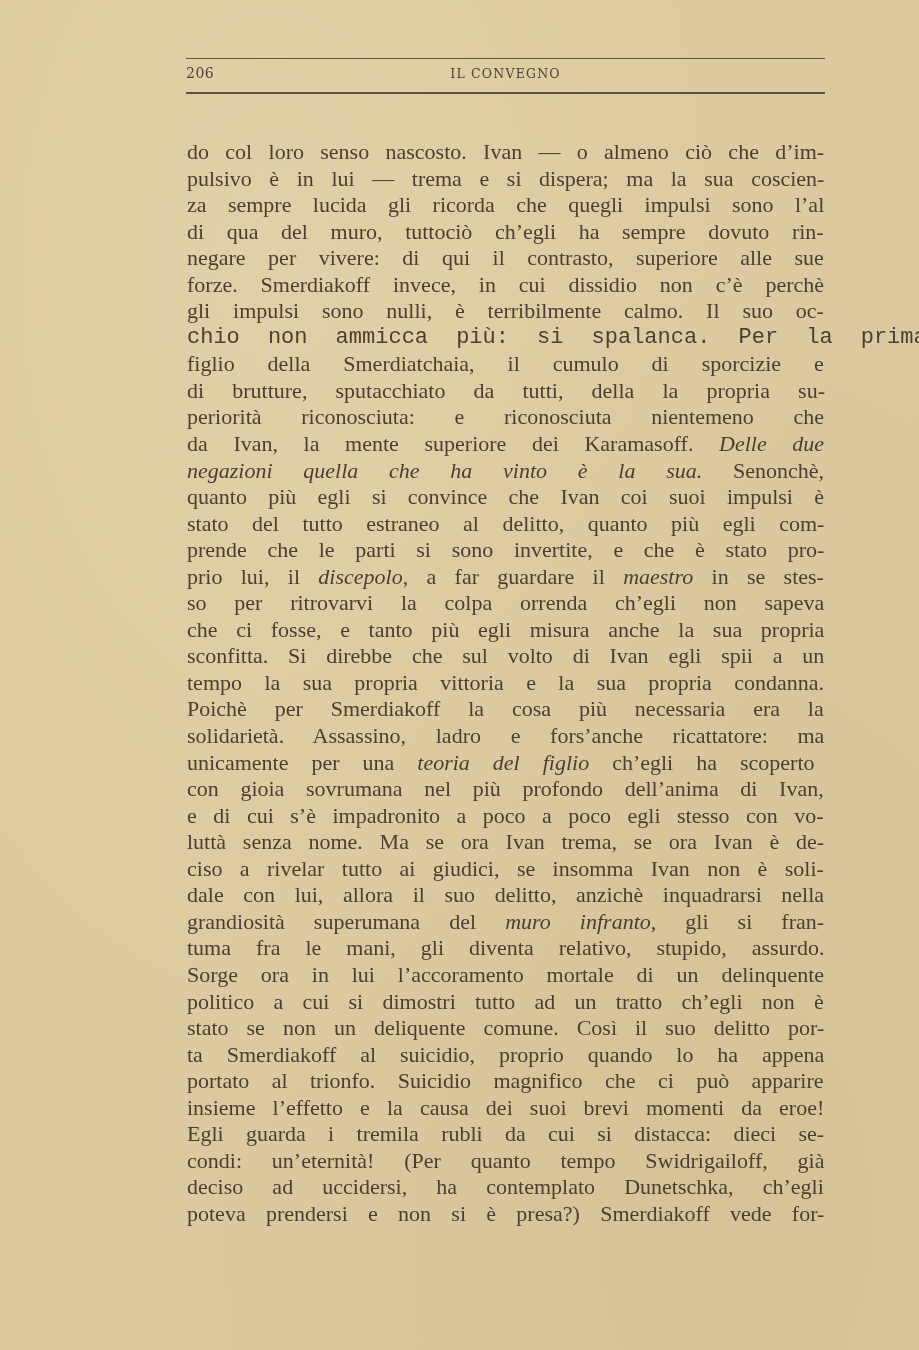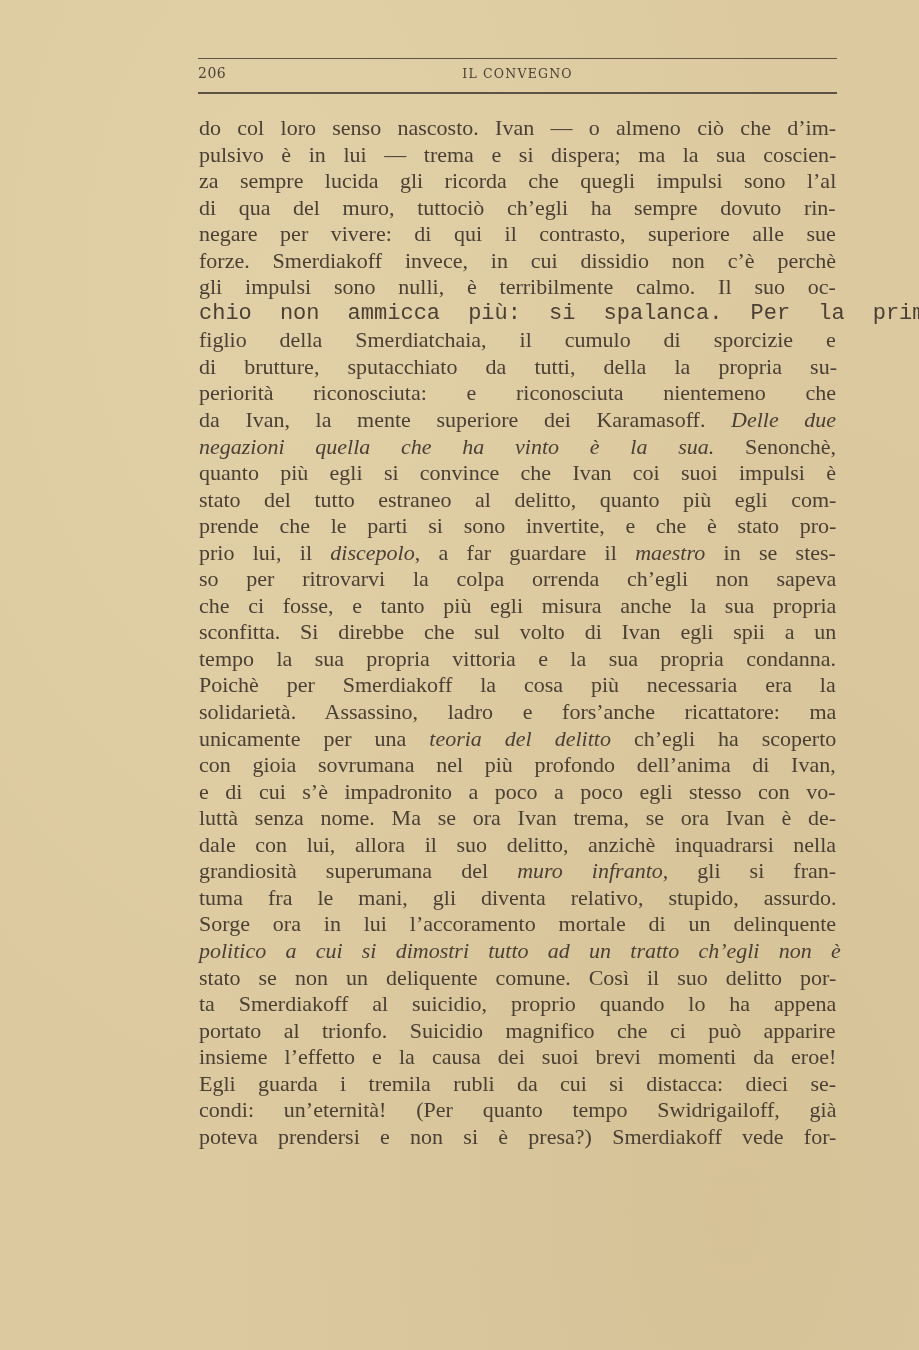--- a/index.html
+++ b/index.html
@@ -13,21 +13,21 @@
       background-image:
         radial-gradient(ellipse at 30% 20%, rgba(235,220,180,0.35), rgba(0,0,0,0) 60%),
         radial-gradient(ellipse at 80% 90%, rgba(200,175,125,0.25), rgba(0,0,0,0) 55%);
       position: relative;
       overflow: hidden;
       font-family: "DejaVu Serif", "Liberation Serif", serif;
       color: #4a3f33;
     }
     .page {
       position: absolute;
-      left: 16px; top: 0;
+      left: 4px; top: 0;
       width: 747px; height: 1350px;
     }
     .rule {
       position: absolute;
       left: 182px;
       width: 639px;
       height: 1px;
       background: #5e5244;
     }
     .rule.top { top: 58px; }
@@ -87,21 +87,21 @@
 
 <div class="page">
   <div class="rule top"></div>
   <div class="running-head">
     <span class="page-number">206</span>
     <span class="journal-title">IL CONVEGNO</span>
   </div>
   <div class="rule bottom"></div>
 
   <div class="body-text" id="body-text">
-      <div class="line" style="text-align: left; text-align-last: left; display: block; word-spacing: 10.8182px;"><span class="rm">do col loro senso nascosto. Ivan — o almeno ciò che d’im-</span></div>
+      <div class="line" style="text-align: left; text-align-last: left; display: block; word-spacing: 10.8182px; margin-top: 24px;"><span class="rm">do col loro senso nascosto. Ivan — o almeno ciò che d’im-</span></div>
       <div class="line" style="text-align: left; text-align-last: left; display: block; word-spacing: 12.0833px;"><span class="rm">pulsivo è in lui — trema e si dispera; ma la sua coscien-</span></div>
       <div class="line" style="text-align: left; text-align-last: left; display: block; word-spacing: 15.8889px;"><span class="rm">za sempre lucida gli ricorda che quegli impulsi sono l’al</span></div>
       <div class="line" style="text-align: left; text-align-last: left; display: block; word-spacing: 17.1111px;"><span class="rm">di qua del muro, tuttociò ch’egli ha sempre dovuto rin-</span></div>
       <div class="line" style="text-align: left; text-align-last: left; display: block; word-spacing: 17px;"><span class="rm">negare per vivere: di qui il contrasto, superiore alle sue</span></div>
       <div class="line" style="text-align: left; text-align-last: left; display: block; word-spacing: 17.375px;"><span class="rm">forze. Smerdiakoff invece, in cui dissidio non c’è perchè</span></div>
       <div class="line" style="text-align: left; text-align-last: left; display: block; word-spacing: 17.3333px;"><span class="rm">gli impulsi sono nulli, è terribilmente calmo. Il suo oc-</span></div>
       <div class="line" style="text-align: left; text-align-last: left; display: block; word-spacing: 14.9px; font-family: Liberation Mono, monospace;"><span class="rm">chio non ammicca più: si spalanca. Per la prima volta il</span></div>
       <div class="line" style="text-align: left; text-align-last: left; display: block; word-spacing: 27.4286px;"><span class="rm">figlio della Smerdiatchaia, il cumulo di sporcizie e</span></div>
       <div class="line" style="text-align: left; text-align-last: left; display: block; word-spacing: 22.625px;"><span class="rm">di brutture, sputacchiato da tutti, della la propria su-</span></div>
       <div class="line" style="text-align: left; text-align-last: left; display: block; word-spacing: 34.2px;"><span class="rm">periorità riconosciuta: e riconosciuta nientemeno che</span></div>
@@ -110,30 +110,32 @@
       <div class="line" style="text-align: left; text-align-last: left; display: block; word-spacing: 15.8px;"><span class="rm">quanto più egli si convince che Ivan coi suoi impulsi è</span></div>
       <div class="line" style="text-align: left; text-align-last: left; display: block; word-spacing: 18px;"><span class="rm">stato del tutto estraneo al delitto, quanto più egli com-</span></div>
       <div class="line" style="text-align: left; text-align-last: left; display: block; word-spacing: 15.1818px;"><span class="rm">prende che le parti si sono invertite, e che è stato pro-</span></div>
       <div class="line" style="text-align: left; text-align-last: left; display: block; word-spacing: 12.8182px;"><span class="rm">prio lui, il </span><span class="it">discepolo</span><span class="rm">, a far guardare il </span><span class="it">maestro</span><span class="rm"> in se stes-</span></div>
       <div class="line" style="text-align: left; text-align-last: left; display: block; word-spacing: 22.25px;"><span class="rm">so per ritrovarvi la colpa orrenda ch’egli non sapeva</span></div>
       <div class="line" style="text-align: left; text-align-last: left; display: block; word-spacing: 13.1818px;"><span class="rm">che ci fosse, e tanto più egli misura anche la sua propria</span></div>
       <div class="line" style="text-align: left; text-align-last: left; display: block; word-spacing: 14.2727px;"><span class="rm">sconfitta. Si direbbe che sul volto di Ivan egli spii a un</span></div>
       <div class="line" style="text-align: center; text-align-last: left; display: block; word-spacing: 16.8889px;"><span class="rm">tempo la sua propria vittoria e la sua propria condanna.</span></div>
       <div class="line" style="text-align: left; text-align-last: left; display: block; word-spacing: 22.375px;"><span class="rm">Poichè per Smerdiakoff la cosa più necessaria era la</span></div>
       <div class="line" style="text-align: left; text-align-last: left; display: block; word-spacing: 24.1667px;"><span class="rm">solidarietà. Assassino, ladro e fors’anche ricattatore: ma</span></div>
-      <div class="line" style="text-align: left; text-align-last: left; display: block; word-spacing: 17.5px;"><span class="rm">unicamente per una </span><span class="it">teoria del delitto</span><span class="rm"> ch’egli ha scoperto</span></div>
+      <div class="line" style="text-align: left; text-align-last: left; display: block; word-spacing: 17.5px;"><span class="rm">unicamente per una </span><span class="it">teoria del figlio</span><span class="rm"> ch’egli ha scoperto</span></div>
       <div class="line" style="text-align: left; text-align-last: left; display: block; word-spacing: 16.125px;"><span class="rm">con gioia sovrumana nel più profondo dell’anima di Ivan,</span></div>
       <div class="line" style="text-align: left; text-align-last: left; display: block; word-spacing: 11px;"><span class="rm">e di cui s’è impadronito a poco a poco egli stesso con vo-</span></div>
       <div class="line" style="text-align: left; text-align-last: left; display: block; word-spacing: 11.25px;"><span class="rm">luttà senza nome. Ma se ora Ivan trema, se ora Ivan è de-</span></div>
+      <div class="line" style="text-align: left; text-align-last: left; display: block; word-spacing: 11.9091px;"><span class="rm">ciso a rivelar tutto ai giudici, se insomma Ivan non è soli-</span></div>
       <div class="line" style="text-align: left; text-align-last: left; display: block; word-spacing: 14.1111px;"><span class="rm">dale con lui, allora il suo delitto, anzichè inquadrarsi nella</span></div>
       <div class="line" style="text-align: left; text-align-last: left; display: block; word-spacing: 23.5714px;"><span class="rm">grandiosità superumana del </span><span class="it">muro infranto</span><span class="rm">, gli si fran-</span></div>
       <div class="line" style="text-align: left; text-align-last: left; display: block; word-spacing: 19.5px;"><span class="rm">tuma fra le mani, gli diventa relativo, stupido, assurdo.</span></div>
       <div class="line" style="text-align: left; text-align-last: left; display: block; word-spacing: 17.375px;"><span class="rm">Sorge ora in lui l’accoramento mortale di un delinquente</span></div>
-      <div class="line" style="text-align: center; text-align-last: left; display: block; word-spacing: 13.7273px; font-style: italic;"><span class="rm">politico a cui si dimostri tutto ad un tratto ch’egli non è</span></div>
+      <div class="line" style="text-align: center; text-align-last: left; display: block; word-spacing: 13.7273px;"><span class="rm">politico a cui si dimostri tutto ad un tratto ch’egli non è</span></div>
       <div class="line" style="text-align: left; text-align-last: left; display: block; word-spacing: 12.5px;"><span class="rm">stato se non un deliquente comune. Così il suo delitto por-</span></div>
       <div class="line" style="text-align: left; text-align-last: left; display: block; word-spacing: 18.375px;"><span class="rm">ta Smerdiakoff al suicidio, proprio quando lo ha appena</span></div>
       <div class="line" style="text-align: left; text-align-last: left; display: block; word-spacing: 16.875px;"><span class="rm">portato al trionfo. Suicidio magnifico che ci può apparire</span></div>
       <div class="line" style="text-align: right; text-align-last: left; display: block; word-spacing: 11.6px;"><span class="rm">insieme l’effetto e la causa dei suoi brevi momenti da eroe!</span></div>
       <div class="line" style="text-align: left; text-align-last: left; display: block; word-spacing: 16.8px;"><span class="rm">Egli guarda i tremila rubli da cui si distacca: dieci se-</span></div>
       <div class="line" style="text-align: left; text-align-last: left; display: block; word-spacing: 24.3333px;"><span class="rm">condi: un’eternità! (Per quanto tempo Swidrigailoff, già</span></div>
+      <div class="line" style="text-align: left; text-align-last: left; display: block; word-spacing: 23.6667px;"><span class="rm">deciso ad uccidersi, ha contemplato Dunetschka, ch’egli</span></div>
       <div class="line last" style="text-align: left; text-align-last: left; display: block; word-spacing: 14.7778px;"><span class="rm">poteva prendersi e non si è presa?) Smerdiakoff vede for-</span></div>
     </div>
 </div>
 
 </body></html>

